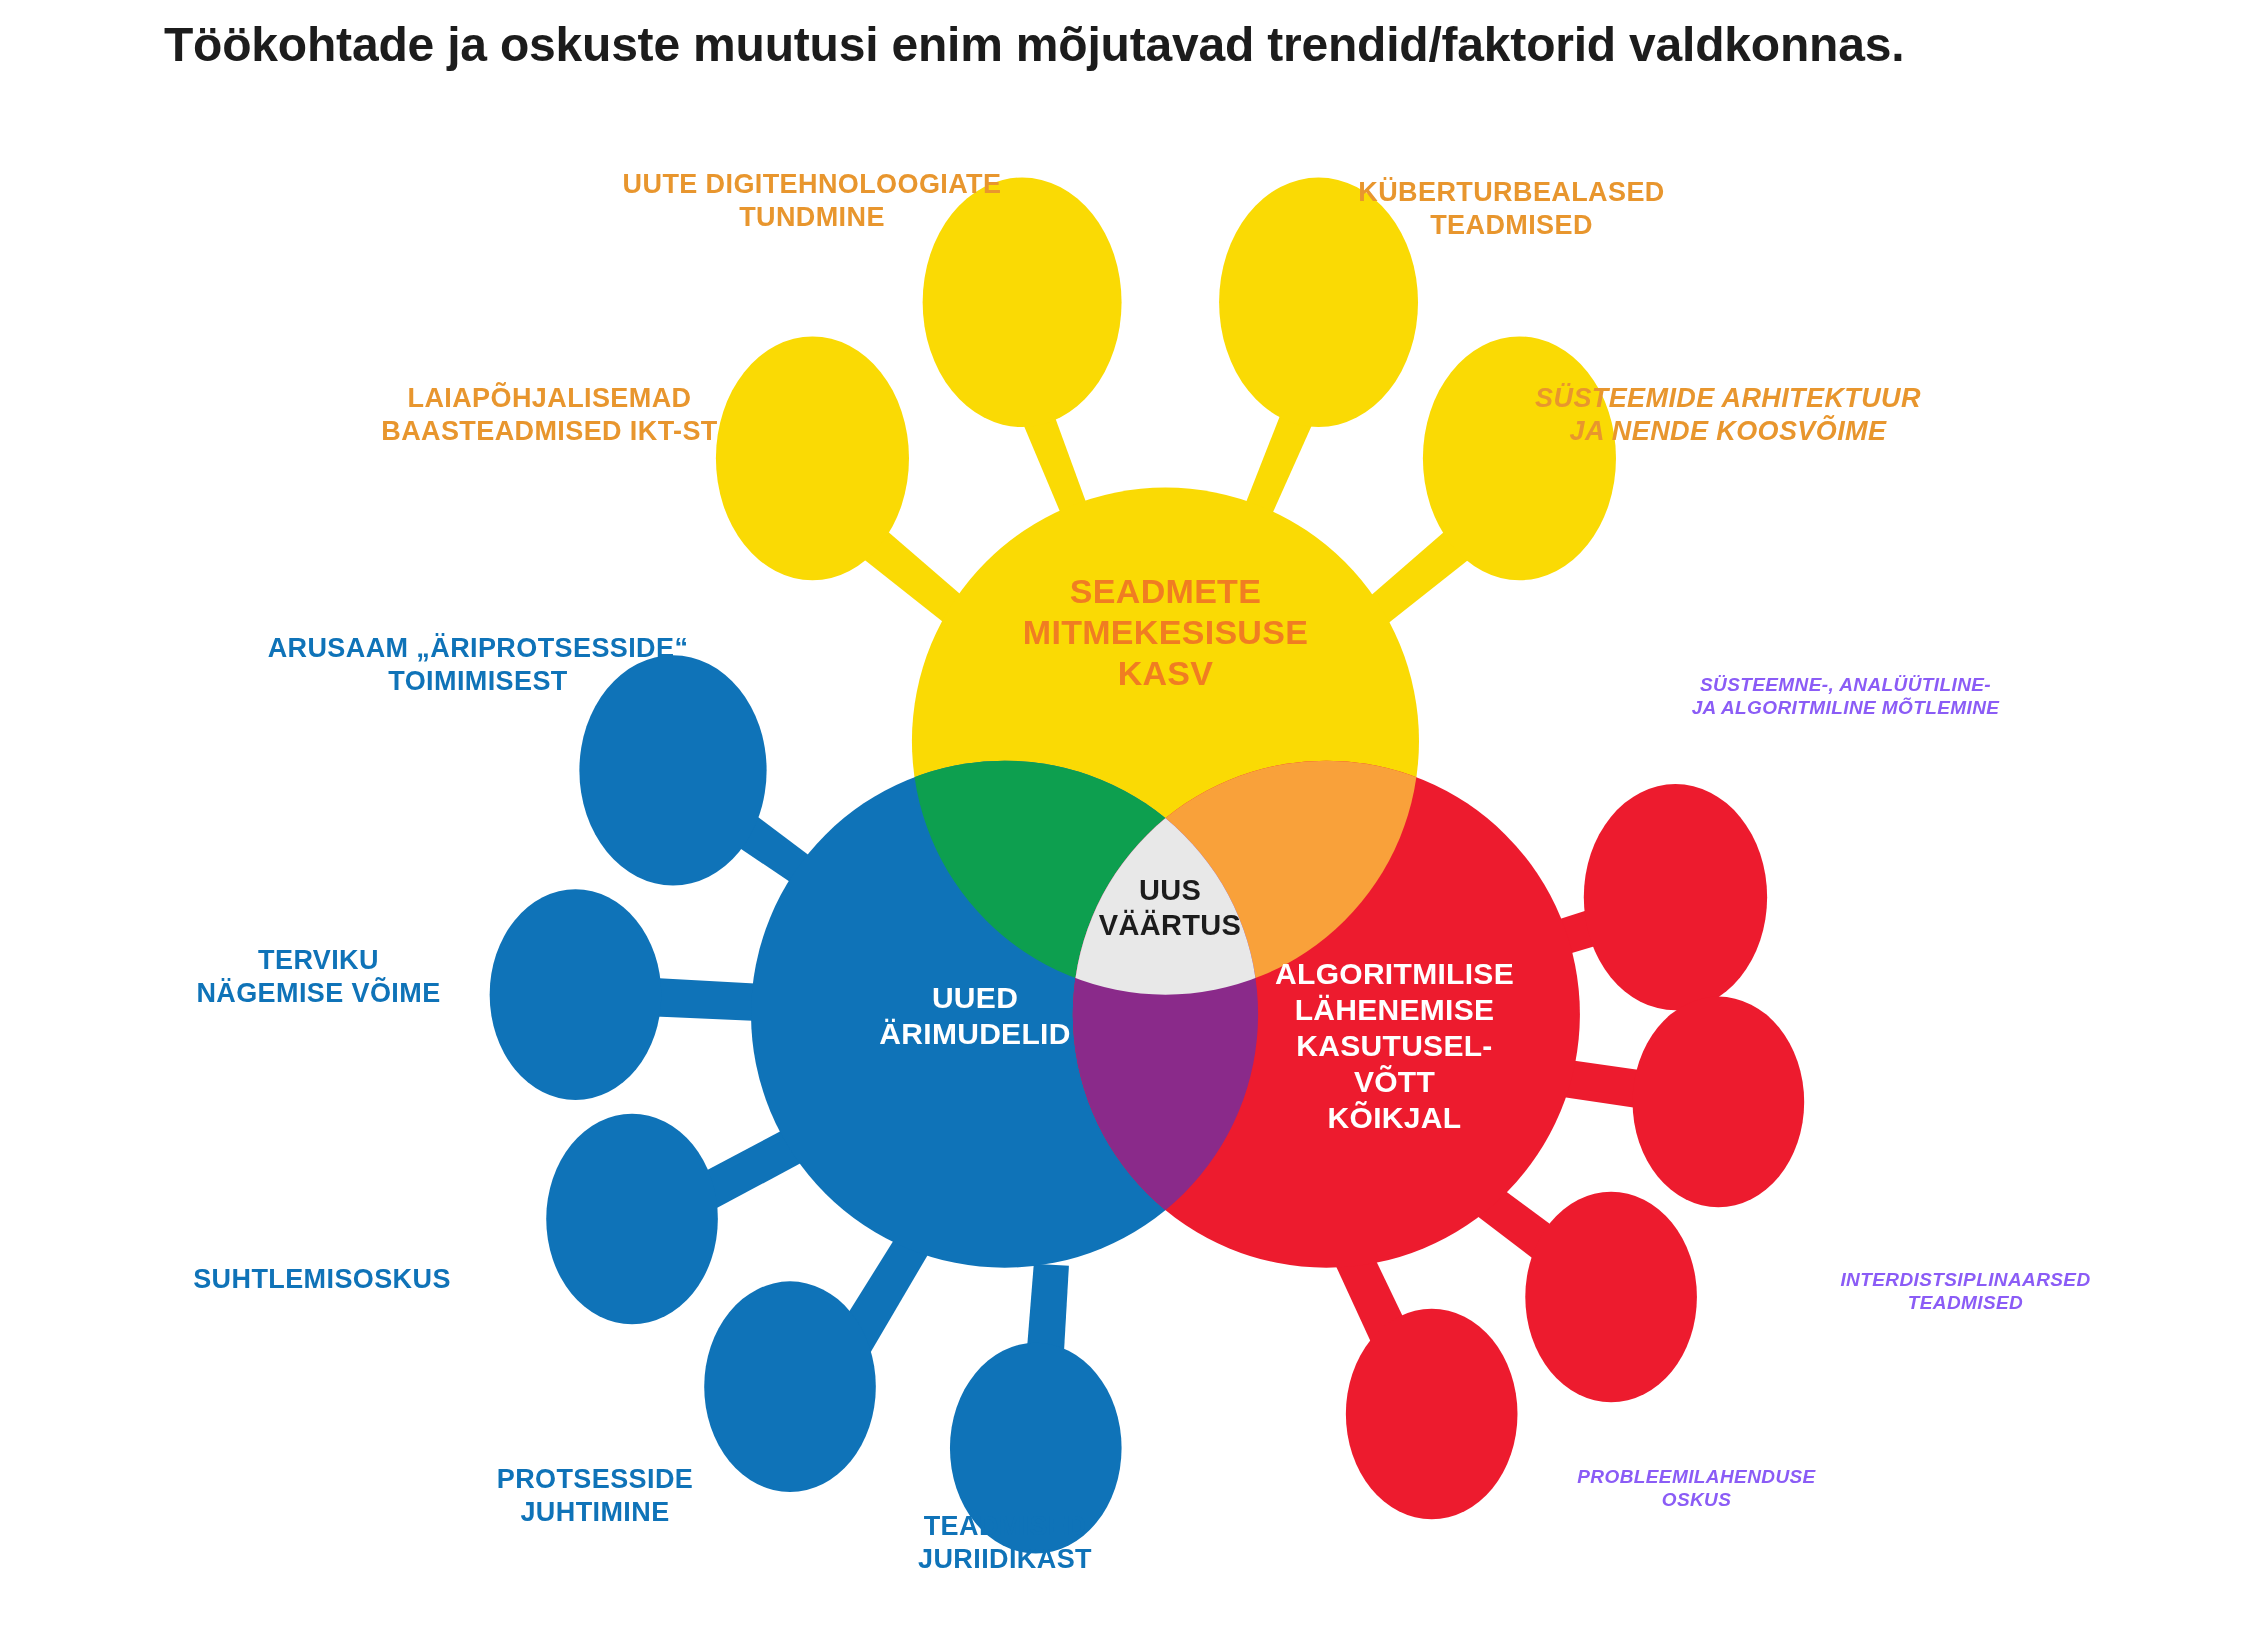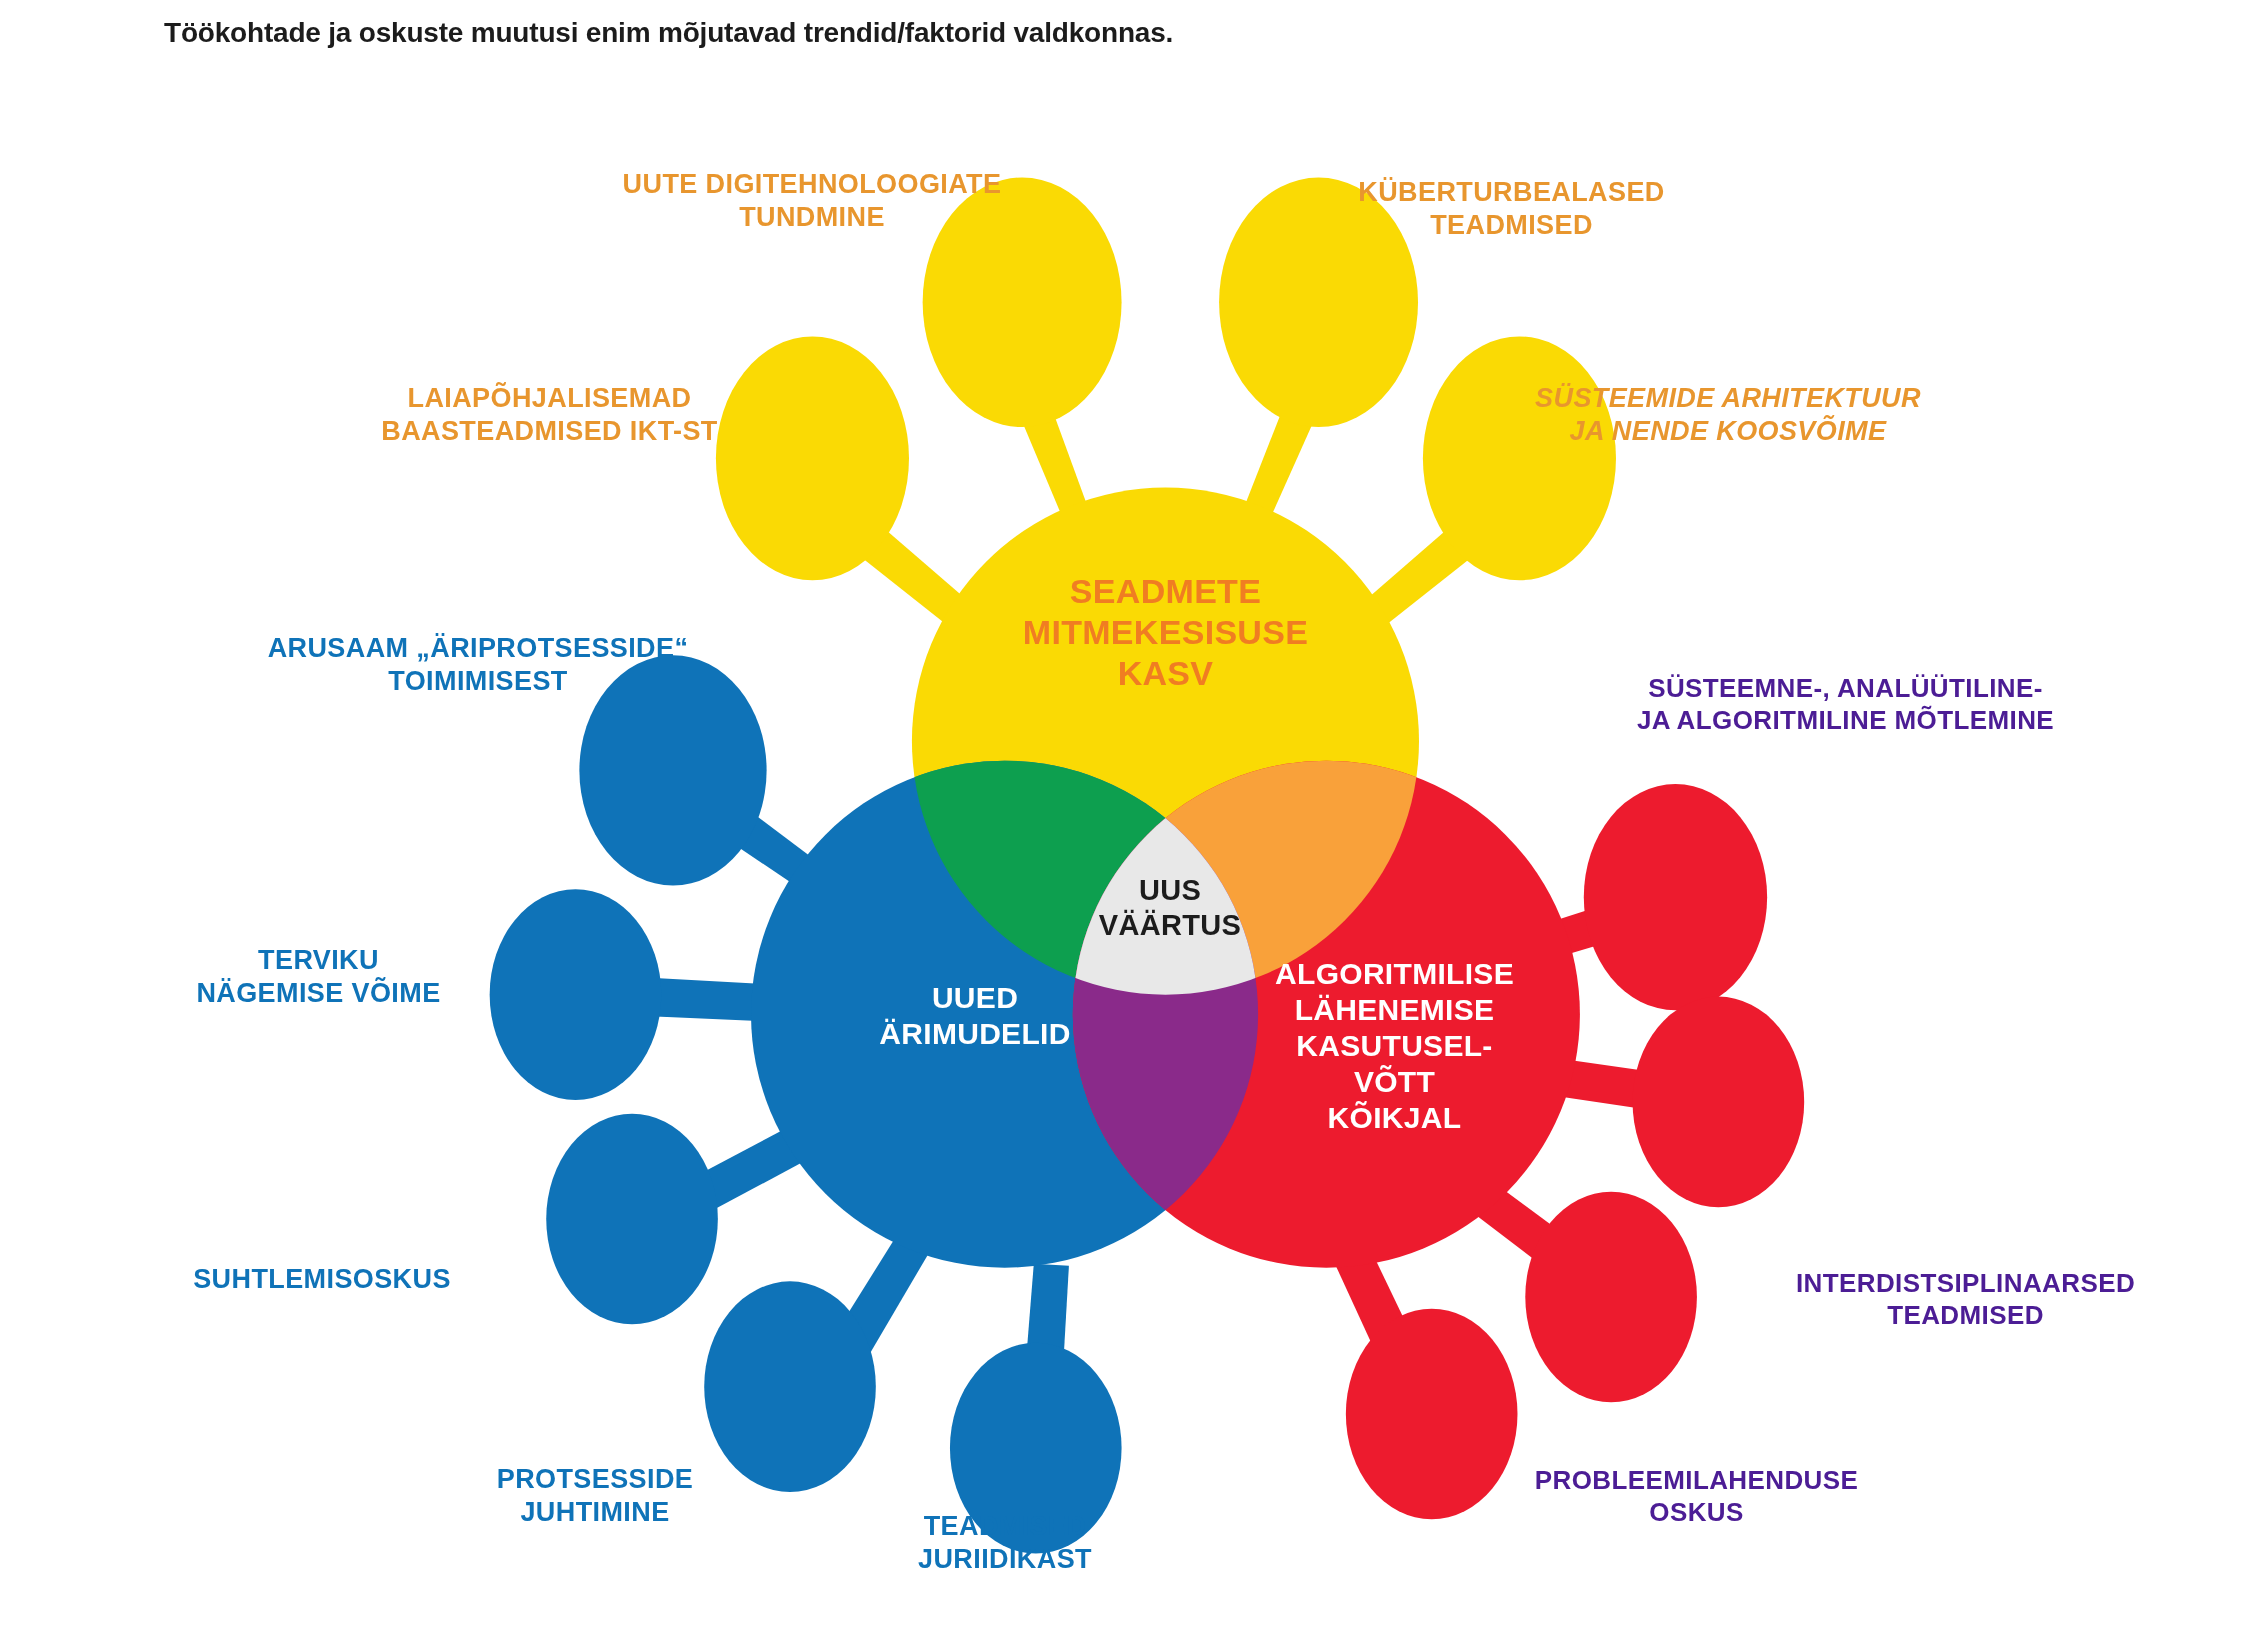--- a/index.html
+++ b/index.html
@@ -18,21 +18,21 @@
   #stage {
     position: relative;
     width: 2249px;
     height: 1649px;
     background: #ffffff;
   }
   #page-title {
     position: absolute;
     left: 164px;
     top: 16.6px;
-    font-size: 28px;
+    font-size: 48px;
     font-weight: bold;
     color: #1c1c1c;
     letter-spacing: -0.2px;
     white-space: nowrap;
   }
   svg#venn {
     position: absolute;
     left: 0;
     top: 0;
     width: 2249px;
@@ -41,21 +41,21 @@
   .label {
     position: absolute;
     font-weight: bold;
     text-align: center;
     line-height: 1.22;
     letter-spacing: 0.4px;
     white-space: pre-line;
   }
   .label.yellow-label { color: #e8962e; font-size: 27px; }
   .label.blue-label   { color: #0f73b8; font-size: 27px; }
-  .label.red-label    { color: #4c1d95; font-size: 26px; }
+  .label.red-label    { color: #8b5cf6; font-size: 19px; font-style: italic; }
 
   .venn-text {
     position: absolute;
     font-weight: bold;
     text-align: center;
     line-height: 1.2;
     white-space: pre-line;
     letter-spacing: 0.3px;
   }
   .venn-text.core-yellow { color: #f07d22; font-size: 34px; }

